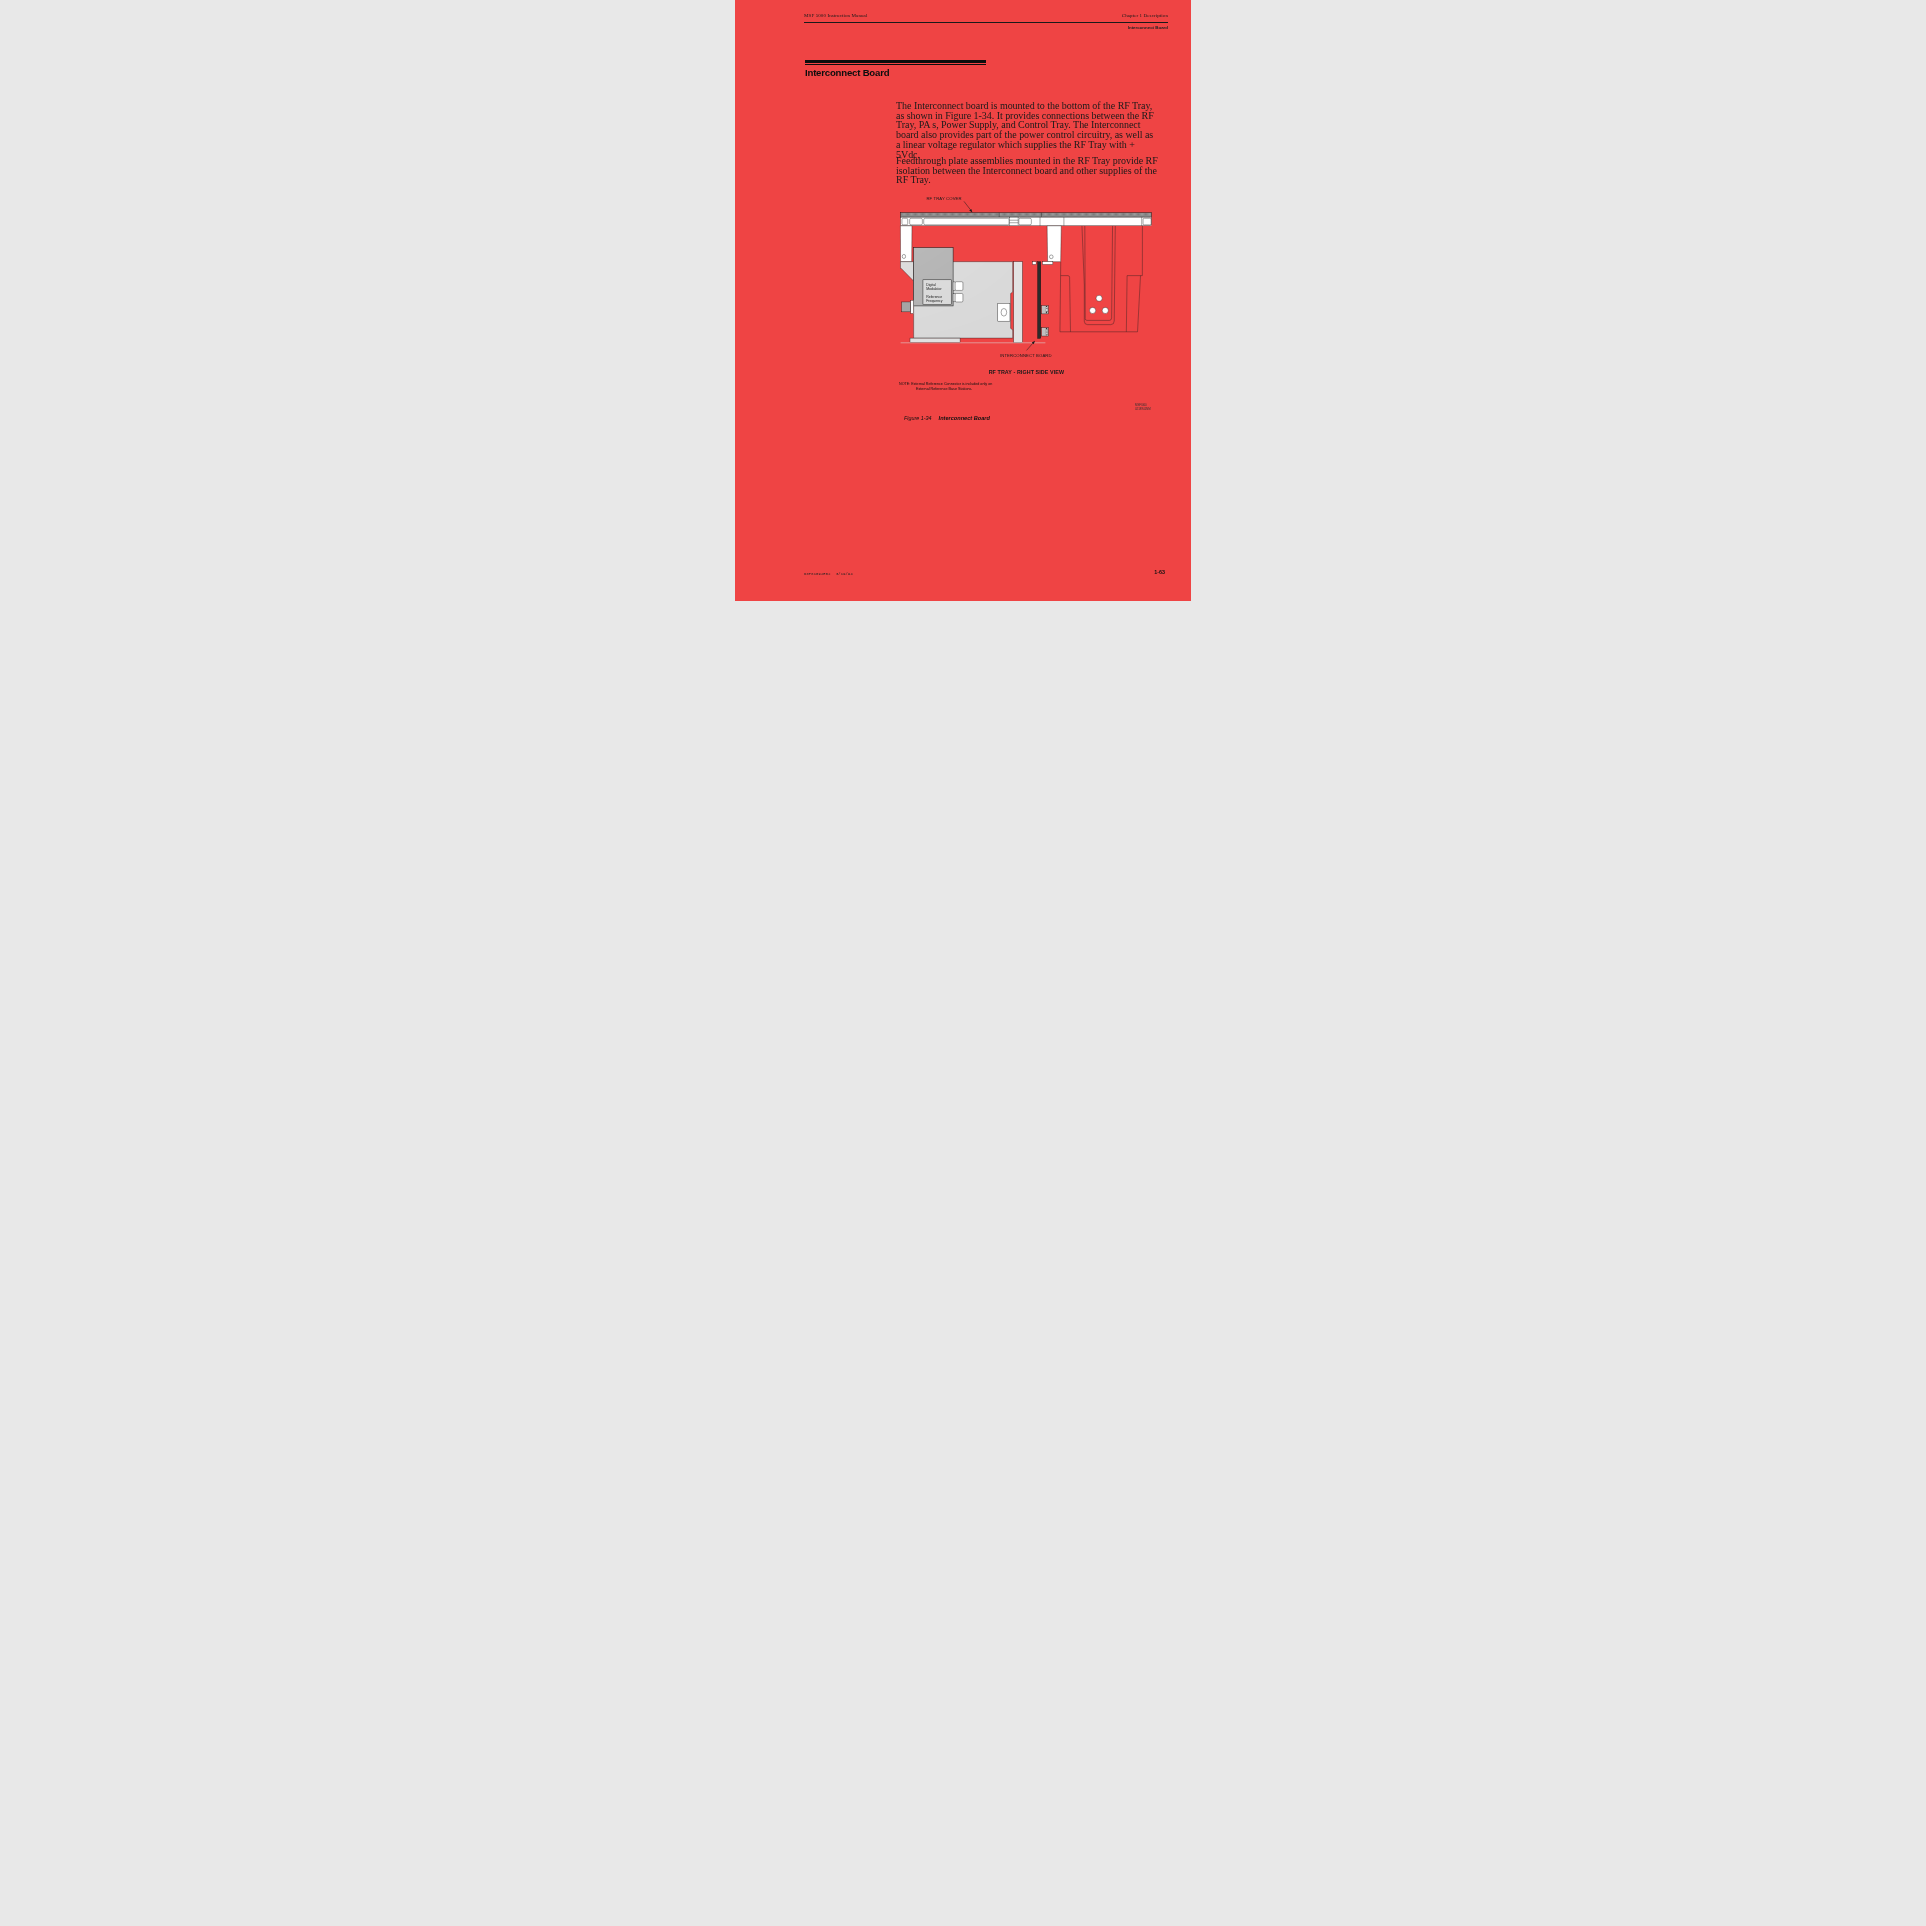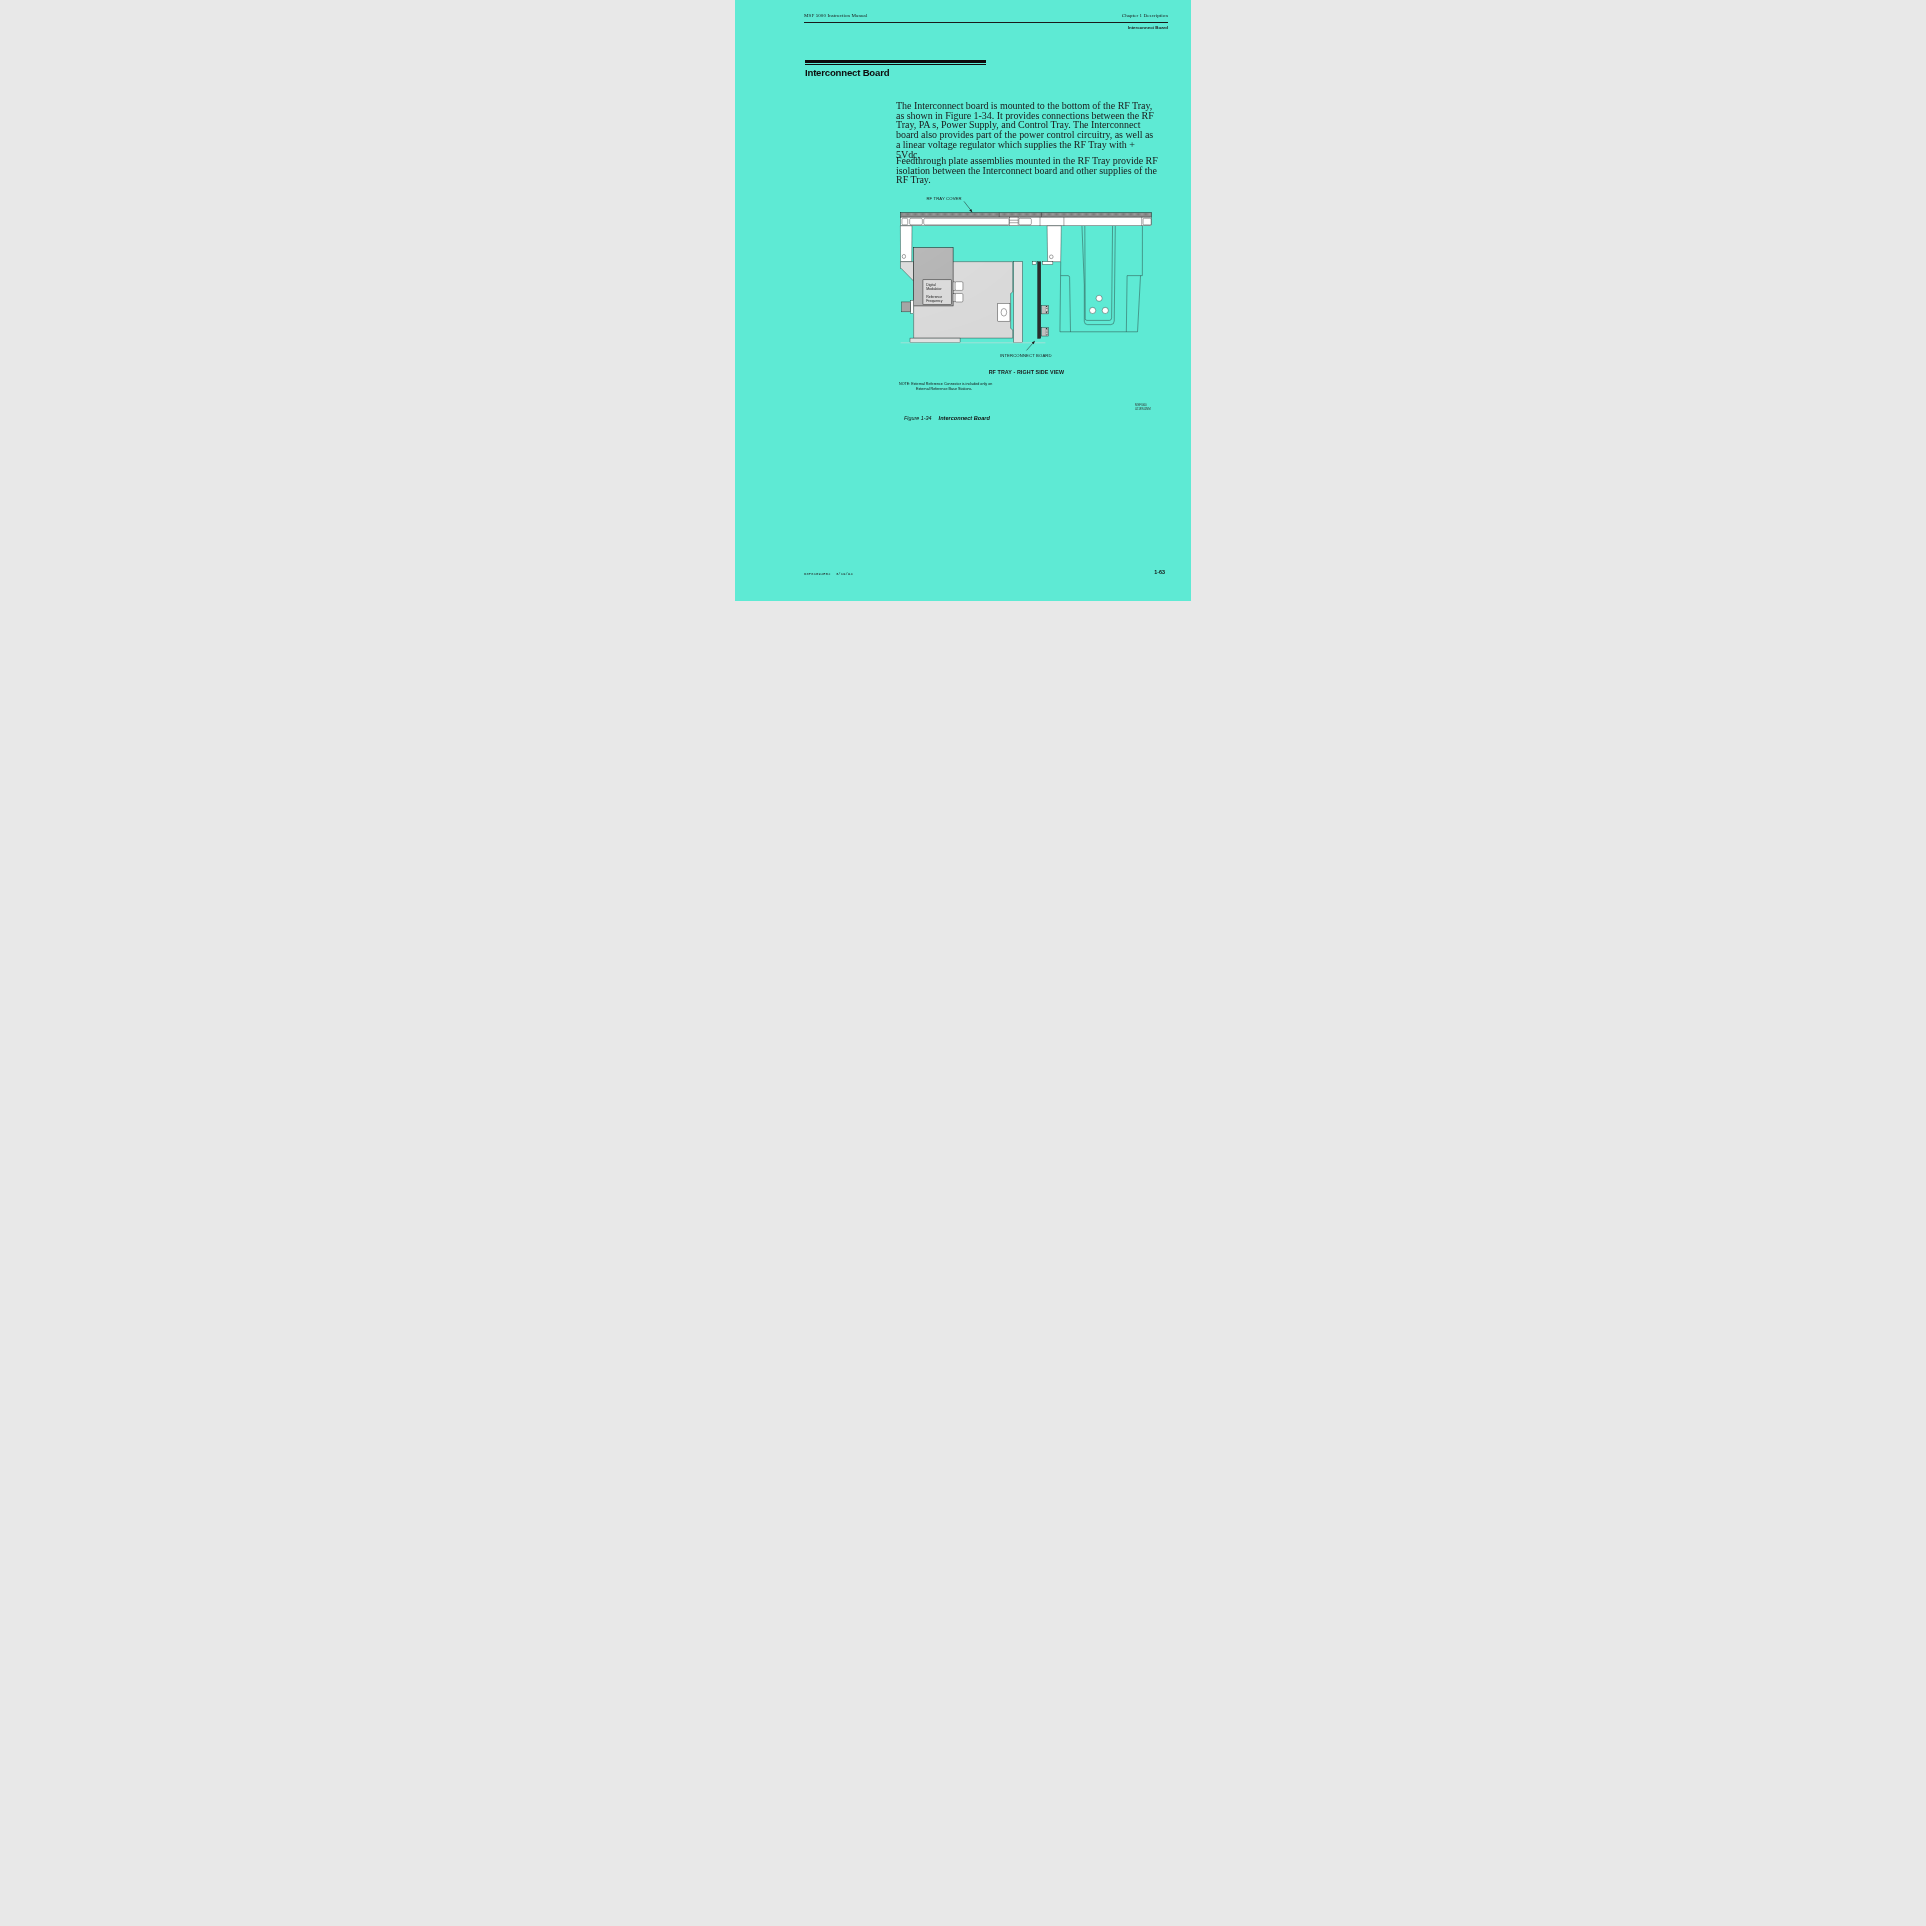--- a/index.html
+++ b/index.html
@@ -1,17 +1,17 @@
 <!DOCTYPE html>
 <html style="font-size:6.2px"><head>
 <meta charset="utf-8">
 <style>
   html,body{margin:0;padding:0;background:#e8e8e8;}
   .page{
-    position:relative;width:456px;height:601px;background:#5eead4;
+    position:relative;width:456px;height:601px;background:#ef4444;
     margin:0 auto;font-family:"Liberation Serif",serif;color:#1a1a1a;
     overflow:hidden;
   }
   .abs{position:absolute;}
   .hdr-left{top:12.7px;left:69px;font-size:5px;letter-spacing:0.1px;}
   .hdr-right{top:12.7px;right:23px;font-size:5px;letter-spacing:0.1px;}
   .hdr-rule{top:22px;left:69px;width:364px;height:0.6px;background:#1a1a1a;}
   .hdr-section{top:25.4px;right:23px;font-family:"Liberation Sans",sans-serif;
     font-weight:700;font-size:4.4px;color:#222;}
   .bar-thick{top:60px;left:70px;width:181px;height:3.2px;background:#0d0d0d;}

